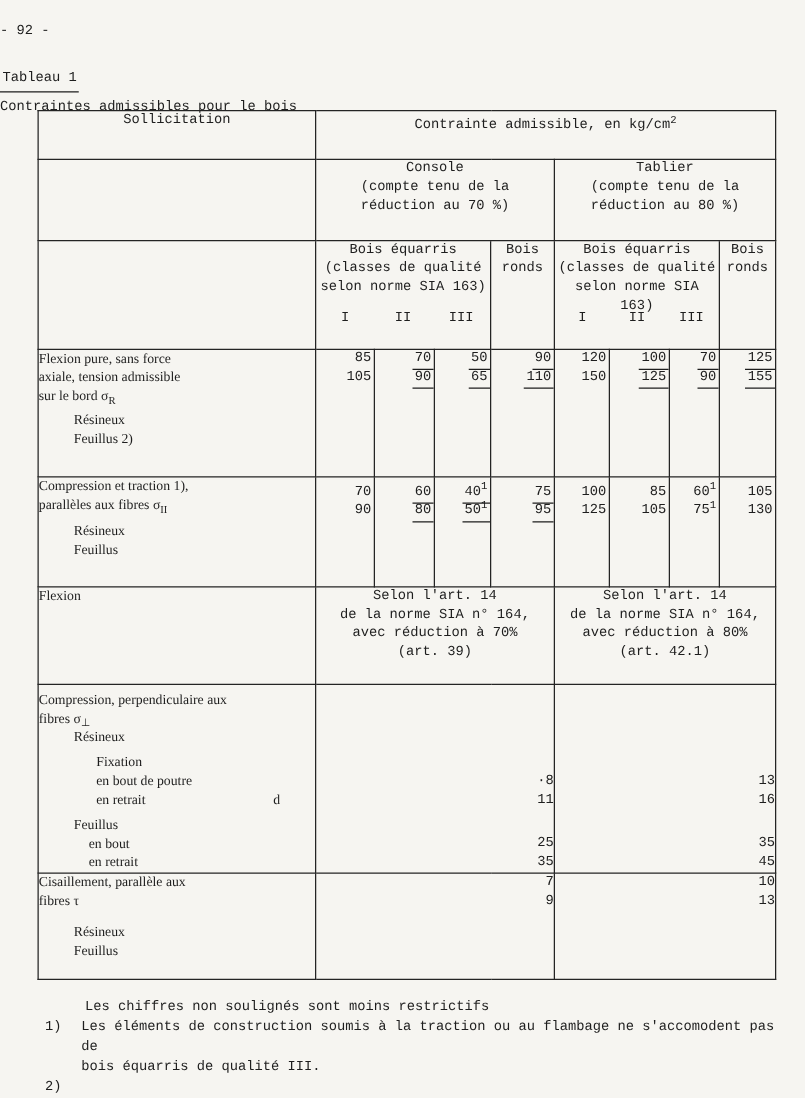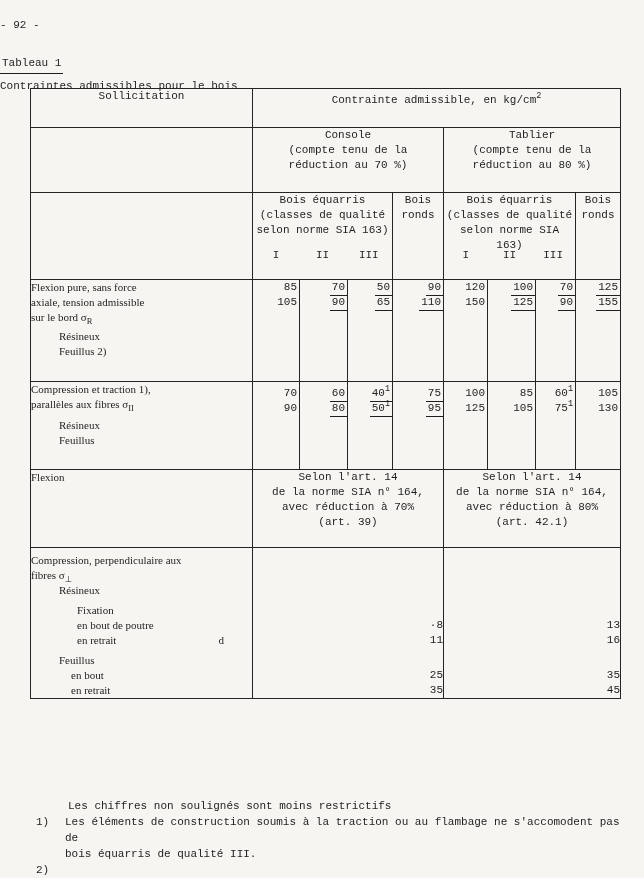--- a/index.html
+++ b/index.html
@@ -257,20 +257,37 @@
     <td colspan="4" class="v" style="padding-top:5px">
       <div class="sp65"></div>
       <div class="ln">13</div>
       <div class="ln">16</div>
       <div class="sp20"></div>
       <div class="ln">35</div>
       <div class="ln">45</div>
     </td>
   </tr>
 
+  <tr style="height:85px">
+    <td class="lab pl pt8">
+      <div class="ln">Cisaillement, parallèle aux</div>
+      <div class="ln"><span>fibres</span> <span>τ</span></div>
+      <div class="gap10"></div>
+      <div class="ln ind">Résineux</div>
+      <div class="ln ind">Feuillus</div>
+    </td>
+    <td colspan="4" class="v vs">
+      <div class="ln">7</div>
+      <div class="ln">9</div>
+    </td>
+    <td colspan="4" class="v vs">
+      <div class="ln">10</div>
+      <div class="ln">13</div>
+    </td>
+  </tr>
 </tbody>
   </table>
 
 <div class="note">Les chiffres non soulignés sont moins restrictifs</div>
 
 <div class="footnote-area">
   <div class="fnrow">
     <span class="fnnum">1)</span>
     <span>
       <span>Les éléments de construction soumis à la traction ou au flambage ne s'accomodent pas de</span><br>

